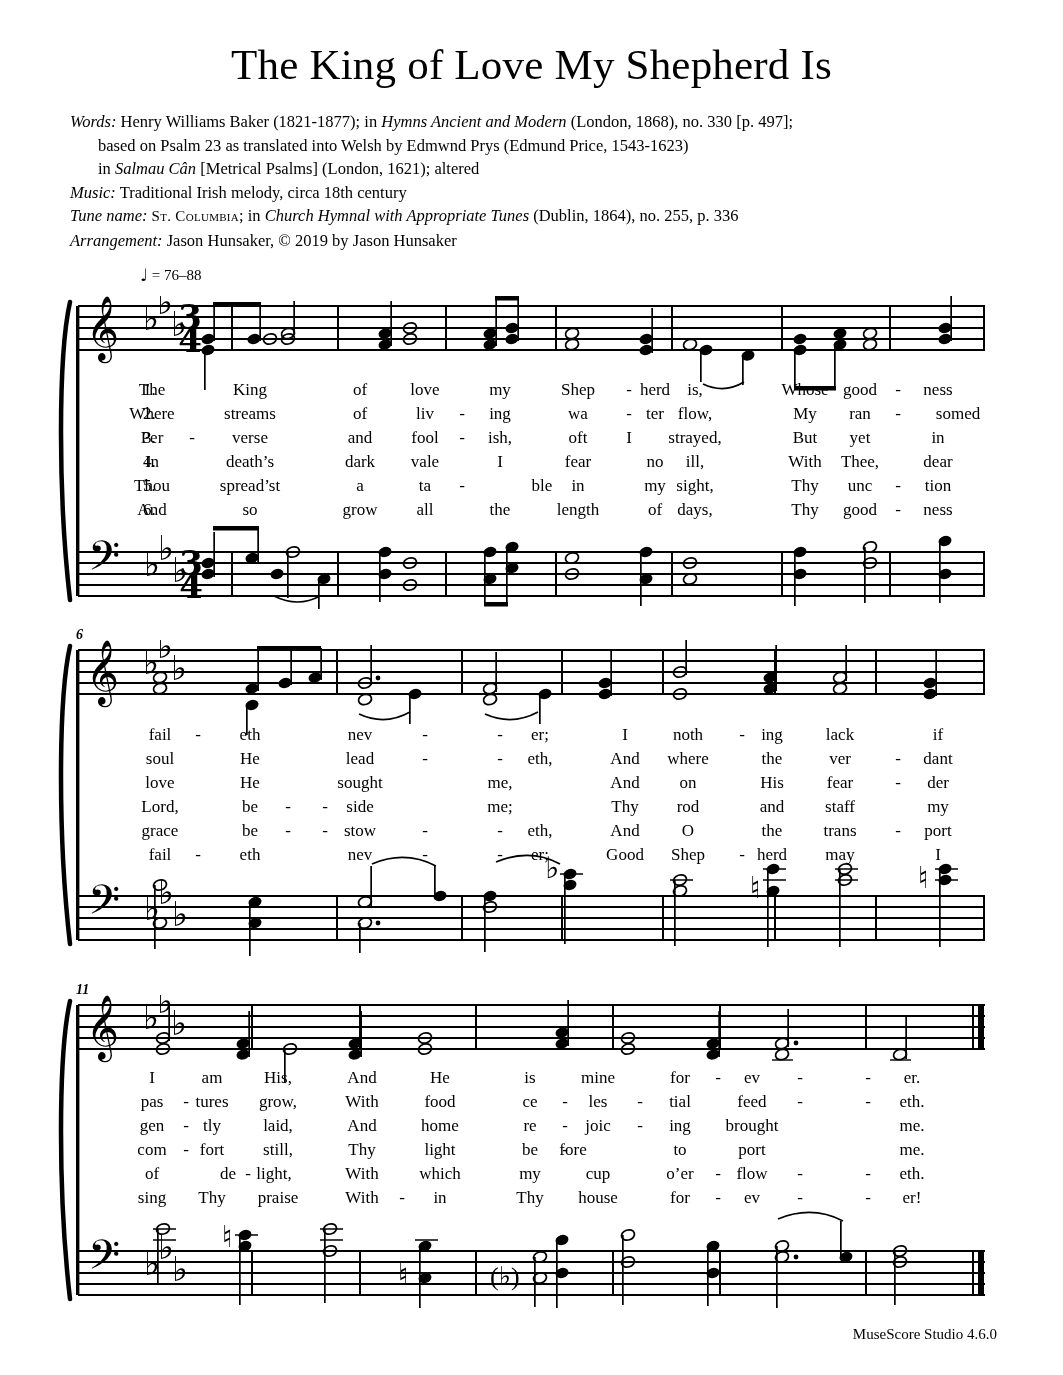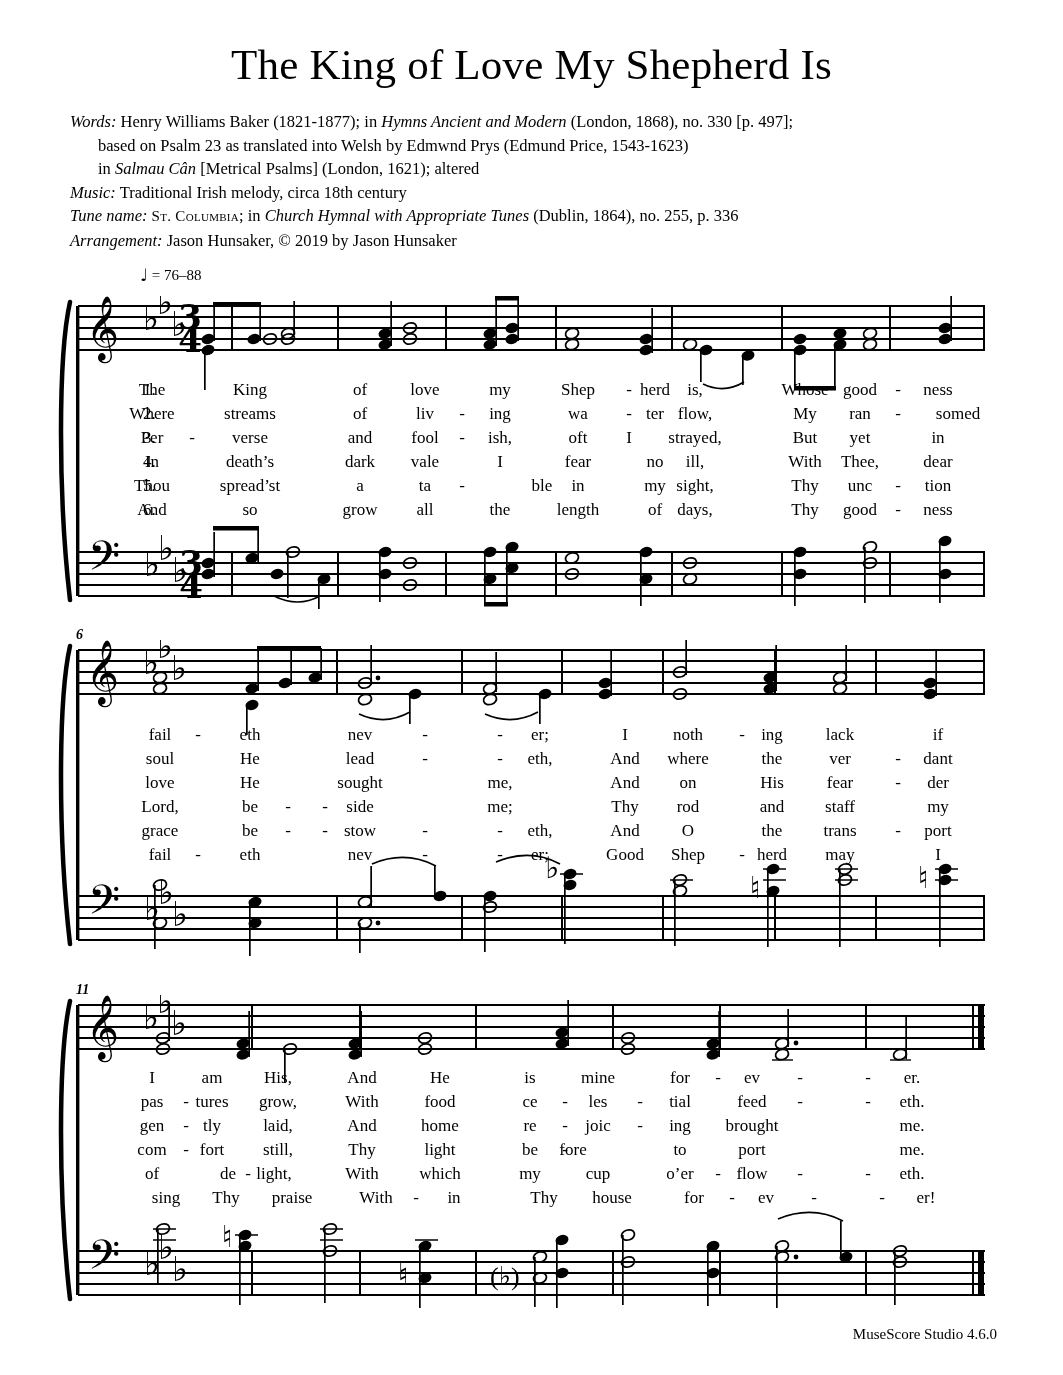--- a/index.html
+++ b/index.html
@@ -757,21 +757,21 @@
         <span class="syl" style="left: 440px;">which</span>
         <span class="syl" style="left: 530px;">my</span>
         <span class="syl" style="left: 598px;">cup</span>
         <span class="syl" style="left: 680px;">o’er</span>
         <span class="hyph" style="left: 718px;">-</span>
         <span class="syl" style="left: 752px;">flow</span>
         <span class="hyph" style="left: 800px;">-</span>
         <span class="hyph" style="left: 868px;">-</span>
         <span class="syl" style="left: 912px;">eth.</span>
       </div>
-      <div class="lyricrow" style="position: absolute; left: 14px; right: 0px; top: 120px; text-align: right;">
+      <div class="lyricrow" style="position: absolute; left: 0px; right: 0px; top: 120px; text-align: right;">
         <span class="syl" style="left: 152px;">sing</span>
         <span class="syl" style="left: 212px;">Thy</span>
         <span class="syl" style="left: 278px;">praise</span>
         <span class="syl" style="left: 362px;">With</span>
         <span class="hyph" style="left: 402px;">-</span>
         <span class="syl" style="left: 440px;">in</span>
         <span class="syl" style="left: 530px;">Thy</span>
         <span class="syl" style="left: 598px;">house</span>
         <span class="syl" style="left: 680px;">for</span>
         <span class="hyph" style="left: 718px;">-</span>

